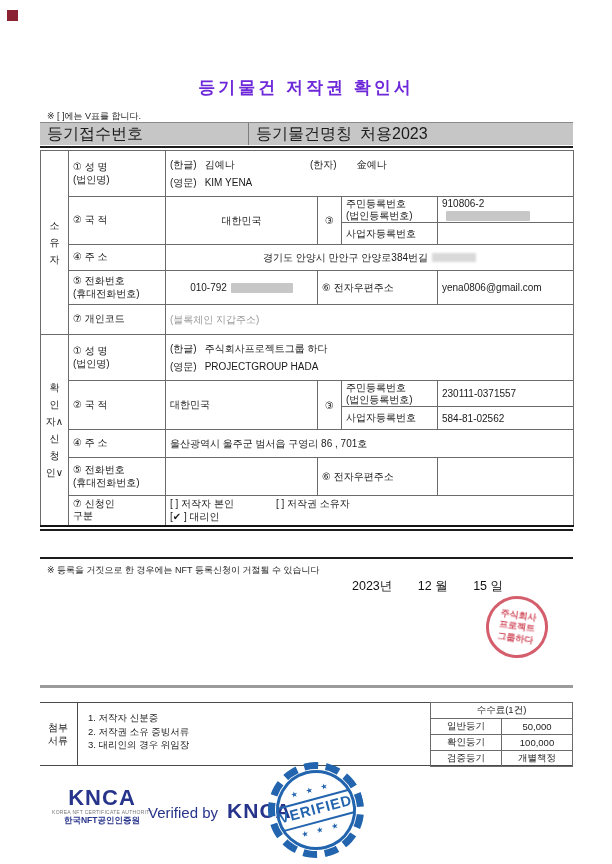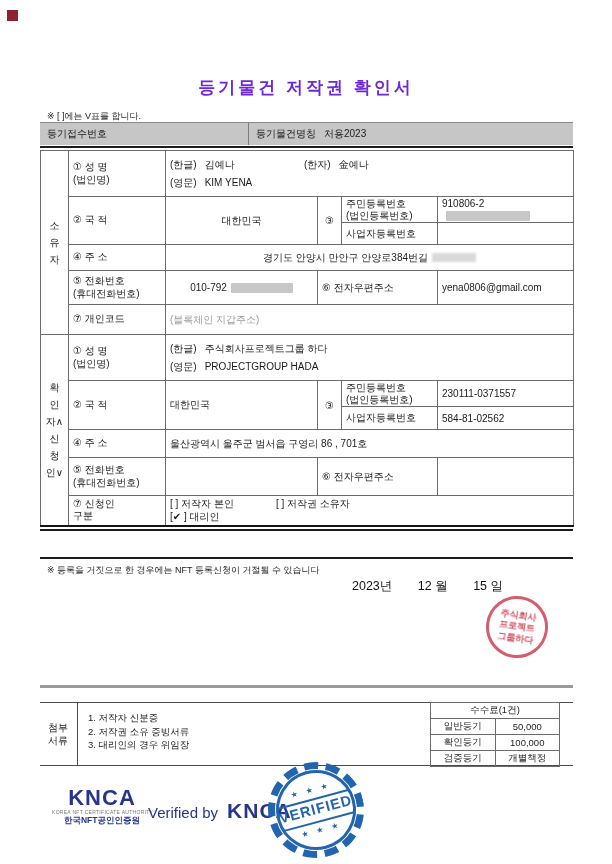--- a/index.html
+++ b/index.html
@@ -9,21 +9,21 @@
 
   .corner-square { position:absolute; left:7px; top:10px; width:11px; height:11px; background:#8b2231; }
 
   .doc-title { position:absolute; top:76px; left:0; width:100%; text-align:center;
                font-size:17px; font-weight:bold; letter-spacing:3px; color:#6d28d9; }
 
   .mark-note { position:absolute; left:47px; top:110px; font-size:9px; color:#222; }
 
   .header-bar { position:absolute; left:40px; top:122px; width:533px; height:23px;
                 background:#c6c6c6; border-top:1px solid #8a8a8a; display:flex; align-items:center;
-                font-size:10px; color:#1a1a1a; }
+                font-size:16px; color:#1a1a1a; }
   .header-cell-l { width:209px; padding-left:7px; height:100%; display:flex; align-items:center;
                    border-right:1px solid #7d7d7d; }
   .header-cell-r { flex:1; padding-left:7px; display:flex; align-items:center; gap:8px; }
   .header-underline { position:absolute; left:40px; top:146px; width:533px; height:2px; background:#1c1c1c; }
 
   table.main { position:absolute; left:40px; top:150px; width:533px;
                border-collapse:collapse; table-layout:fixed; border-bottom:2px solid #141414; }
   table.main td { border:1px solid #6b6b6b; font-size:10px; padding:1px 4px; vertical-align:middle; overflow:hidden; }
   tr.h46 td { height:46px;margin-top:8px; } tr.h22 td { height:22px; } tr.h23 td { height:23px; }
   tr.h26 td { height:26px; } tr.h28 td { height:28px; } tr.h34 td { height:34px; }
@@ -36,21 +36,21 @@
   td.circ { text-align:center; padding:0; font-size:10px; }
   td.sublabel { font-size:9.5px; line-height:11.5px; padding-left:4px;margin-top:10px; }
   td.subval { font-size:10px; padding-left:5px; }
   td.emaillabel { font-size:10px; padding-left:8px; }
   td.placeholder { color:#9a9a9a; font-size:9.5px; padding-left:6px; }
   td.leftpad { padding-left:6px; }
 
   .nline { position:relative; display:flex; align-items:center; gap:8px; line-height:16px; height:18px; }
   .nline .pfx { flex:none; }
   .v1w { display:inline-block; min-width:88px; }
-  .hj-group { position:absolute; left:134px; display:flex; gap:8px; }
+  .hj-group { position:absolute; left:140px; display:flex; gap:20px; }
 
   .redact { display:inline-block; height:10px; vertical-align:middle; background:#c7c7c7;
             border-radius:1px; filter:blur(0.6px); margin-left:4px; }
   .w84 { width:84px; } .w62 { width:62px; }
   .redact-soft { display:inline-block; height:9px; width:44px; vertical-align:middle;
                  background:#d9d9d9; filter:blur(1.2px); margin-left:4px; }
 
   .typecell div { line-height:13px; font-size:10px; }
   .type-gap { display:inline-block; width:42px; }
 
@@ -75,21 +75,21 @@
   .gray-divider { position:absolute; left:40px; top:685px; width:533px; height:3px; background:#9b9b9b; }
 
   .attach-block { position:absolute; left:40px; top:702px; width:533px; height:64px;
                   border-top:1px solid #4a4a4a; border-bottom:1px solid #4a4a4a; }
   .attach-label { position:absolute; left:0; top:0; width:36px; height:100%;
                   display:flex; flex-direction:column; align-items:center; justify-content:center;
                   font-size:10px; line-height:13px; color:#222; }
   .attach-divider { position:absolute; left:37px; top:0; width:1px; height:100%; background:#4a4a4a; }
   .attach-items { position:absolute; left:48px; top:8px; font-size:9.5px; line-height:13.5px; color:#222; }
 
-  table.fees { position:absolute; left:390px; top:-1px; width:130px; border-collapse:collapse; table-layout:fixed; }
+  table.fees { position:absolute; left:390px; top:-1px; width:143px; border-collapse:collapse; table-layout:fixed; }
   table.fees td { border:1px solid #6b6b6b; font-size:9.5px; height:16px; text-align:center; color:#222; padding:0 2px; }
 
   .knca-logo { position:absolute; left:52px; top:787px; width:100px; text-align:center; }
   .knca-brand { font-size:22px; font-weight:bold; color:#27348b; letter-spacing:1px; line-height:22px; }
   .knca-sub { font-size:5px; color:#777; letter-spacing:0.3px; line-height:6px; white-space:nowrap; }
   .knca-kr { font-size:8.5px; font-weight:bold; color:#27348b; line-height:11px; }
 
   .verified-by { position:absolute; left:148px; top:799px; display:flex; align-items:baseline; }
   .vb-text { font-size:15px; color:#27348b; }
   .vb-brand { font-size:21px; font-weight:bold; color:#27348b; margin-left:9px; letter-spacing:1px; }

